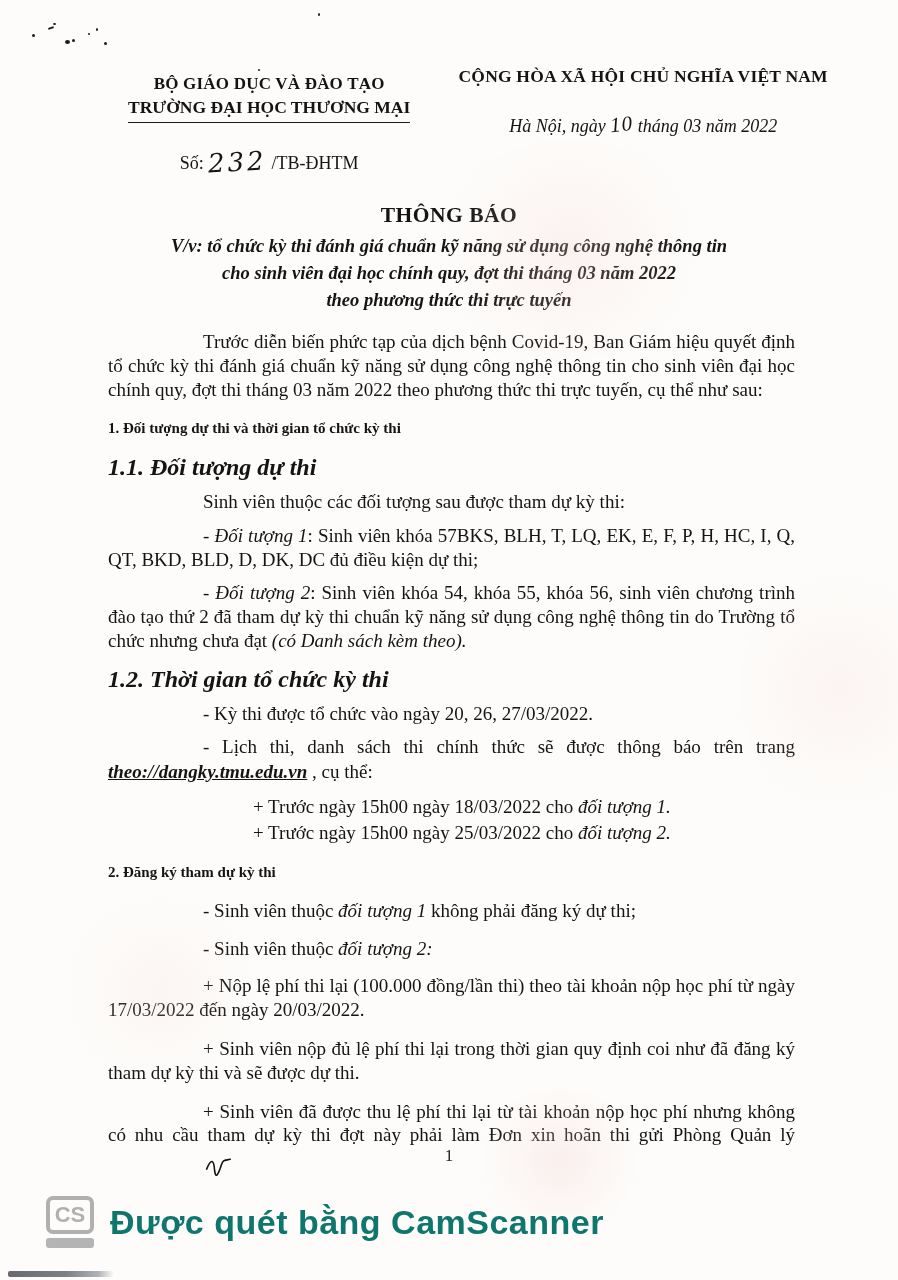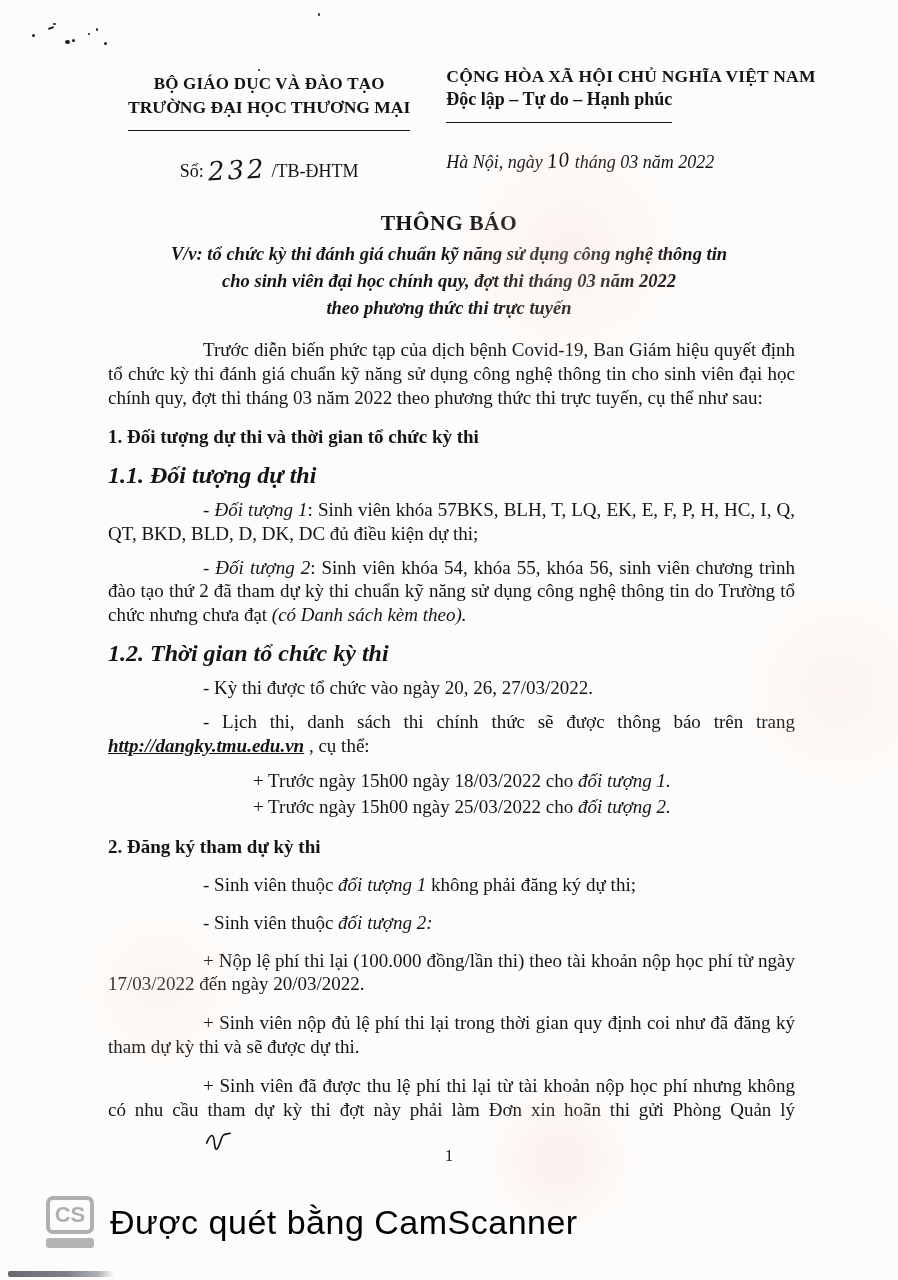--- a/index.html
+++ b/index.html
@@ -7,24 +7,24 @@
        font-family:"Liberation Serif","DejaVu Serif",serif;
        background:#ffffff;}
   .page{position:absolute;inset:0;width:898px;height:1280px;overflow:hidden;
         background:#fdfcfa;color:#141414;}
   .blotch{position:absolute;border-radius:50%;pointer-events:none;}
   .speck{position:absolute;background:#1b1b1b;border-radius:50%;}
 
   
   .hdr{display:flex;margin-top:66px;}
   .hdr-left{width:360px;margin-left:92px;text-align:center;}
-  .hdr-right{width:400px;margin-left:auto;margin-right:58px;}
+  .hdr-right{width:400px;margin-left:auto;margin-right:58px;text-align:center;}
   .ministry{font-size:17px;font-weight:bold;letter-spacing:.2px;margin-top:8px;}
   .university{font-size:17.5px;font-weight:bold;margin-top:3px;}
-  .u-line{display:inline-block;border-bottom:1.6px solid #1a1a1a;padding-bottom:12px;}
+  .u-line{display:inline-block;border-bottom:1.6px solid #1a1a1a;padding-bottom:4px;}
   .republic{font-size:17.5px;font-weight:bold;letter-spacing:.2px;}
   .motto{font-size:18px;font-weight:bold;margin-top:2px;}
   .docnum{font-size:18px;margin-top:22px;}
   .handwritten{display:inline-block;font-style:italic;font-size:26px;
                letter-spacing:3px;transform:rotate(-3deg);position:relative;top:2px;
                font-family:"DejaVu Serif",serif;}
   .dateline{font-size:18px;font-style:italic;margin-top:26px;}
   .hand-day{display:inline-block;font-style:italic;font-size:21px;letter-spacing:1px;
             transform:rotate(-6deg);position:relative;top:-1px;}
 
@@ -32,40 +32,40 @@
   .title{font-size:21.5px;font-weight:bold;text-align:center;margin-top:28px;letter-spacing:.5px;}
   .subject{font-size:18.5px;font-weight:bold;font-style:italic;text-align:center;
            line-height:27px;margin-top:5px;}
 
   
   .doc-body{margin:16px 103px 0 108px;font-size:19px;line-height:23.8px;}
   .para{margin:10px 0;}
   .indent{text-indent:95px;}
   .just{text-align:justify;}
   .just-last{text-align:justify;text-align-last:justify;}
-  .sec{font-size:19px;font-weight:bold;margin:16px 0 10px;}
+  .sec{font-size:15px;font-weight:bold;margin:16px 0 10px;}
   .subsec{font-size:24px;font-weight:bold;font-style:italic;margin:15px 0 10px;}
   .it{font-style:italic;}
   .url{font-style:italic;text-decoration:underline;font-weight:bold;}
   .plus{margin:1px 0 1px 145px;line-height:25px;}
   .tight-top{}
   .no-indent{text-indent:0;}
   .flourish{display:inline-block;vertical-align:-8px;margin-left:2px;transform:rotate(8deg);}
 
   
   .pageno{position:absolute;top:1146px;left:0;width:100%;text-align:center;
           font-size:17px;color:#222;}
   .cam-footer{position:absolute;top:1196px;left:46px;display:flex;align-items:center;
               font-family:"Liberation Sans","DejaVu Sans",sans-serif;color:#a3a3a3;}
   .cam-logo{width:48px;height:52px;margin-right:16px;}
   .cam-box{width:40px;height:30px;border:4px solid #b0b0b0;border-radius:7px;
            display:flex;align-items:center;justify-content:center;
            font-size:22px;font-weight:bold;color:#b0b0b0;letter-spacing:0;}
   .cam-bar{width:48px;height:10px;background:#b4b4b4;border-radius:3px;margin-top:4px;}
-  .cam-text{font-size:34px;font-weight:400;color:#000000;letter-spacing:.5px;}
+  .cam-text{font-size:34px;font-weight:700;color:#0f766e;letter-spacing:.5px;}
   .edge-strip{position:absolute;top:1271px;left:8px;width:106px;height:6px;opacity:.8;
               background:linear-gradient(90deg,#41464d 0%,#5d6269 55%,#9aa0a6 85%,rgba(255,255,255,0) 100%);
               border-radius:2px;}
 </style>
 </head>
 <body>
 
 <div class="page">
 
   <div class="blotch" style="left:430px;top:140px;width:280px;height:220px;background:radial-gradient(circle,rgba(246,216,214,.28),rgba(246,216,214,0) 70%);"></div>
@@ -89,52 +89,52 @@
       <div class="ministry">BỘ GIÁO DỤC VÀ ĐÀO TẠO</div>
       <div class="university"><span class="u-line">TRƯỜNG ĐẠI HỌC THƯƠNG MẠI</span></div>
       <div class="docnum">
         <span>Số:</span>
         <span class="handwritten">232</span>
         <span>/TB-ĐHTM</span>
       </div>
     </div>
     <div class="hdr-right">
       <div class="republic">CỘNG HÒA XÃ HỘI CHỦ NGHĨA VIỆT NAM</div>
-      <div class="motto"><span class="u-line">Độc lập – Tự do – Hạnh phúc</span></div>
       <div class="dateline">
         <span>Hà Nội, ngày </span><span class="hand-day">10</span><span> tháng 03 năm 2022</span>
       </div>
     </div>
   </div>
 
   <div class="title">THÔNG BÁO</div>
   <div class="subject">
     <div>V/v: tổ chức kỳ thi đánh giá chuẩn kỹ năng sử dụng công nghệ thông tin</div>
     <div>cho sinh viên đại học chính quy, đợt thi tháng 03 năm 2022</div>
     <div>theo phương thức thi trực tuyến</div>
   </div>
 
   <div class="doc-body">
     <p class="para indent just">Trước diễn biến phức tạp của dịch bệnh Covid-19, Ban Giám hiệu quyết định tổ chức kỳ thi đánh giá chuẩn kỹ năng sử dụng công nghệ thông tin cho sinh viên đại học chính quy, đợt thi tháng 03 năm 2022 theo phương thức thi trực tuyến, cụ thể như sau:</p>
 
     <h3 class="sec">1. Đối tượng dự thi và thời gian tổ chức kỳ thi</h3>
     <h4 class="subsec">1.1. Đối tượng dự thi</h4>
+    <p class="para indent">Sinh viên thuộc các đối tượng sau được tham dự kỳ thi:</p>
 
     <p class="para indent just tight-top">
       <span>- </span><span class="it">Đối tượng 1</span><span>: Sinh viên khóa 57BKS, BLH, T, LQ, EK, E, F, P, H, HC, I, Q, QT, BKD, BLD, D, DK, DC đủ điều kiện dự thi;</span>
     </p>
     <p class="para indent just tight-top">
       <span>- </span><span class="it">Đối tượng 2</span><span>: Sinh viên khóa 54, khóa 55, khóa 56, sinh viên chương trình đào tạo thứ 2 đã tham dự kỳ thi chuẩn kỹ năng sử dụng công nghệ thông tin do Trường tổ chức nhưng chưa đạt </span><span class="it">(có Danh sách kèm theo).</span>
     </p>
 
     <h4 class="subsec">1.2. Thời gian tổ chức kỳ thi</h4>
     <p class="para indent">- Kỳ thi được tổ chức vào ngày 20, 26, 27/03/2022.</p>
     <p class="para indent just-last" style="margin-bottom:0;">- Lịch thi, danh sách thi chính thức sẽ được thông báo trên trang</p>
     <p class="para no-indent" style="margin-top:1px;">
-      <span class="url">http://dangky.tmu.edu.vn</span><span> , cụ thể:</span>
+      <span class="url">theo://dangky.tmu.edu.vn</span><span> , cụ thể:</span>
     </p>
     <p class="plus">
       <span>+ Trước ngày 15h00 ngày 18/03/2022 cho </span><span class="it">đối tượng 1.</span>
     </p>
     <p class="plus">
       <span>+ Trước ngày 15h00 ngày 25/03/2022 cho </span><span class="it">đối tượng 2.</span>
     </p>
 
     <h3 class="sec">2. Đăng ký tham dự kỳ thi</h3>
     <p class="para indent" style="margin-top:14px;">

